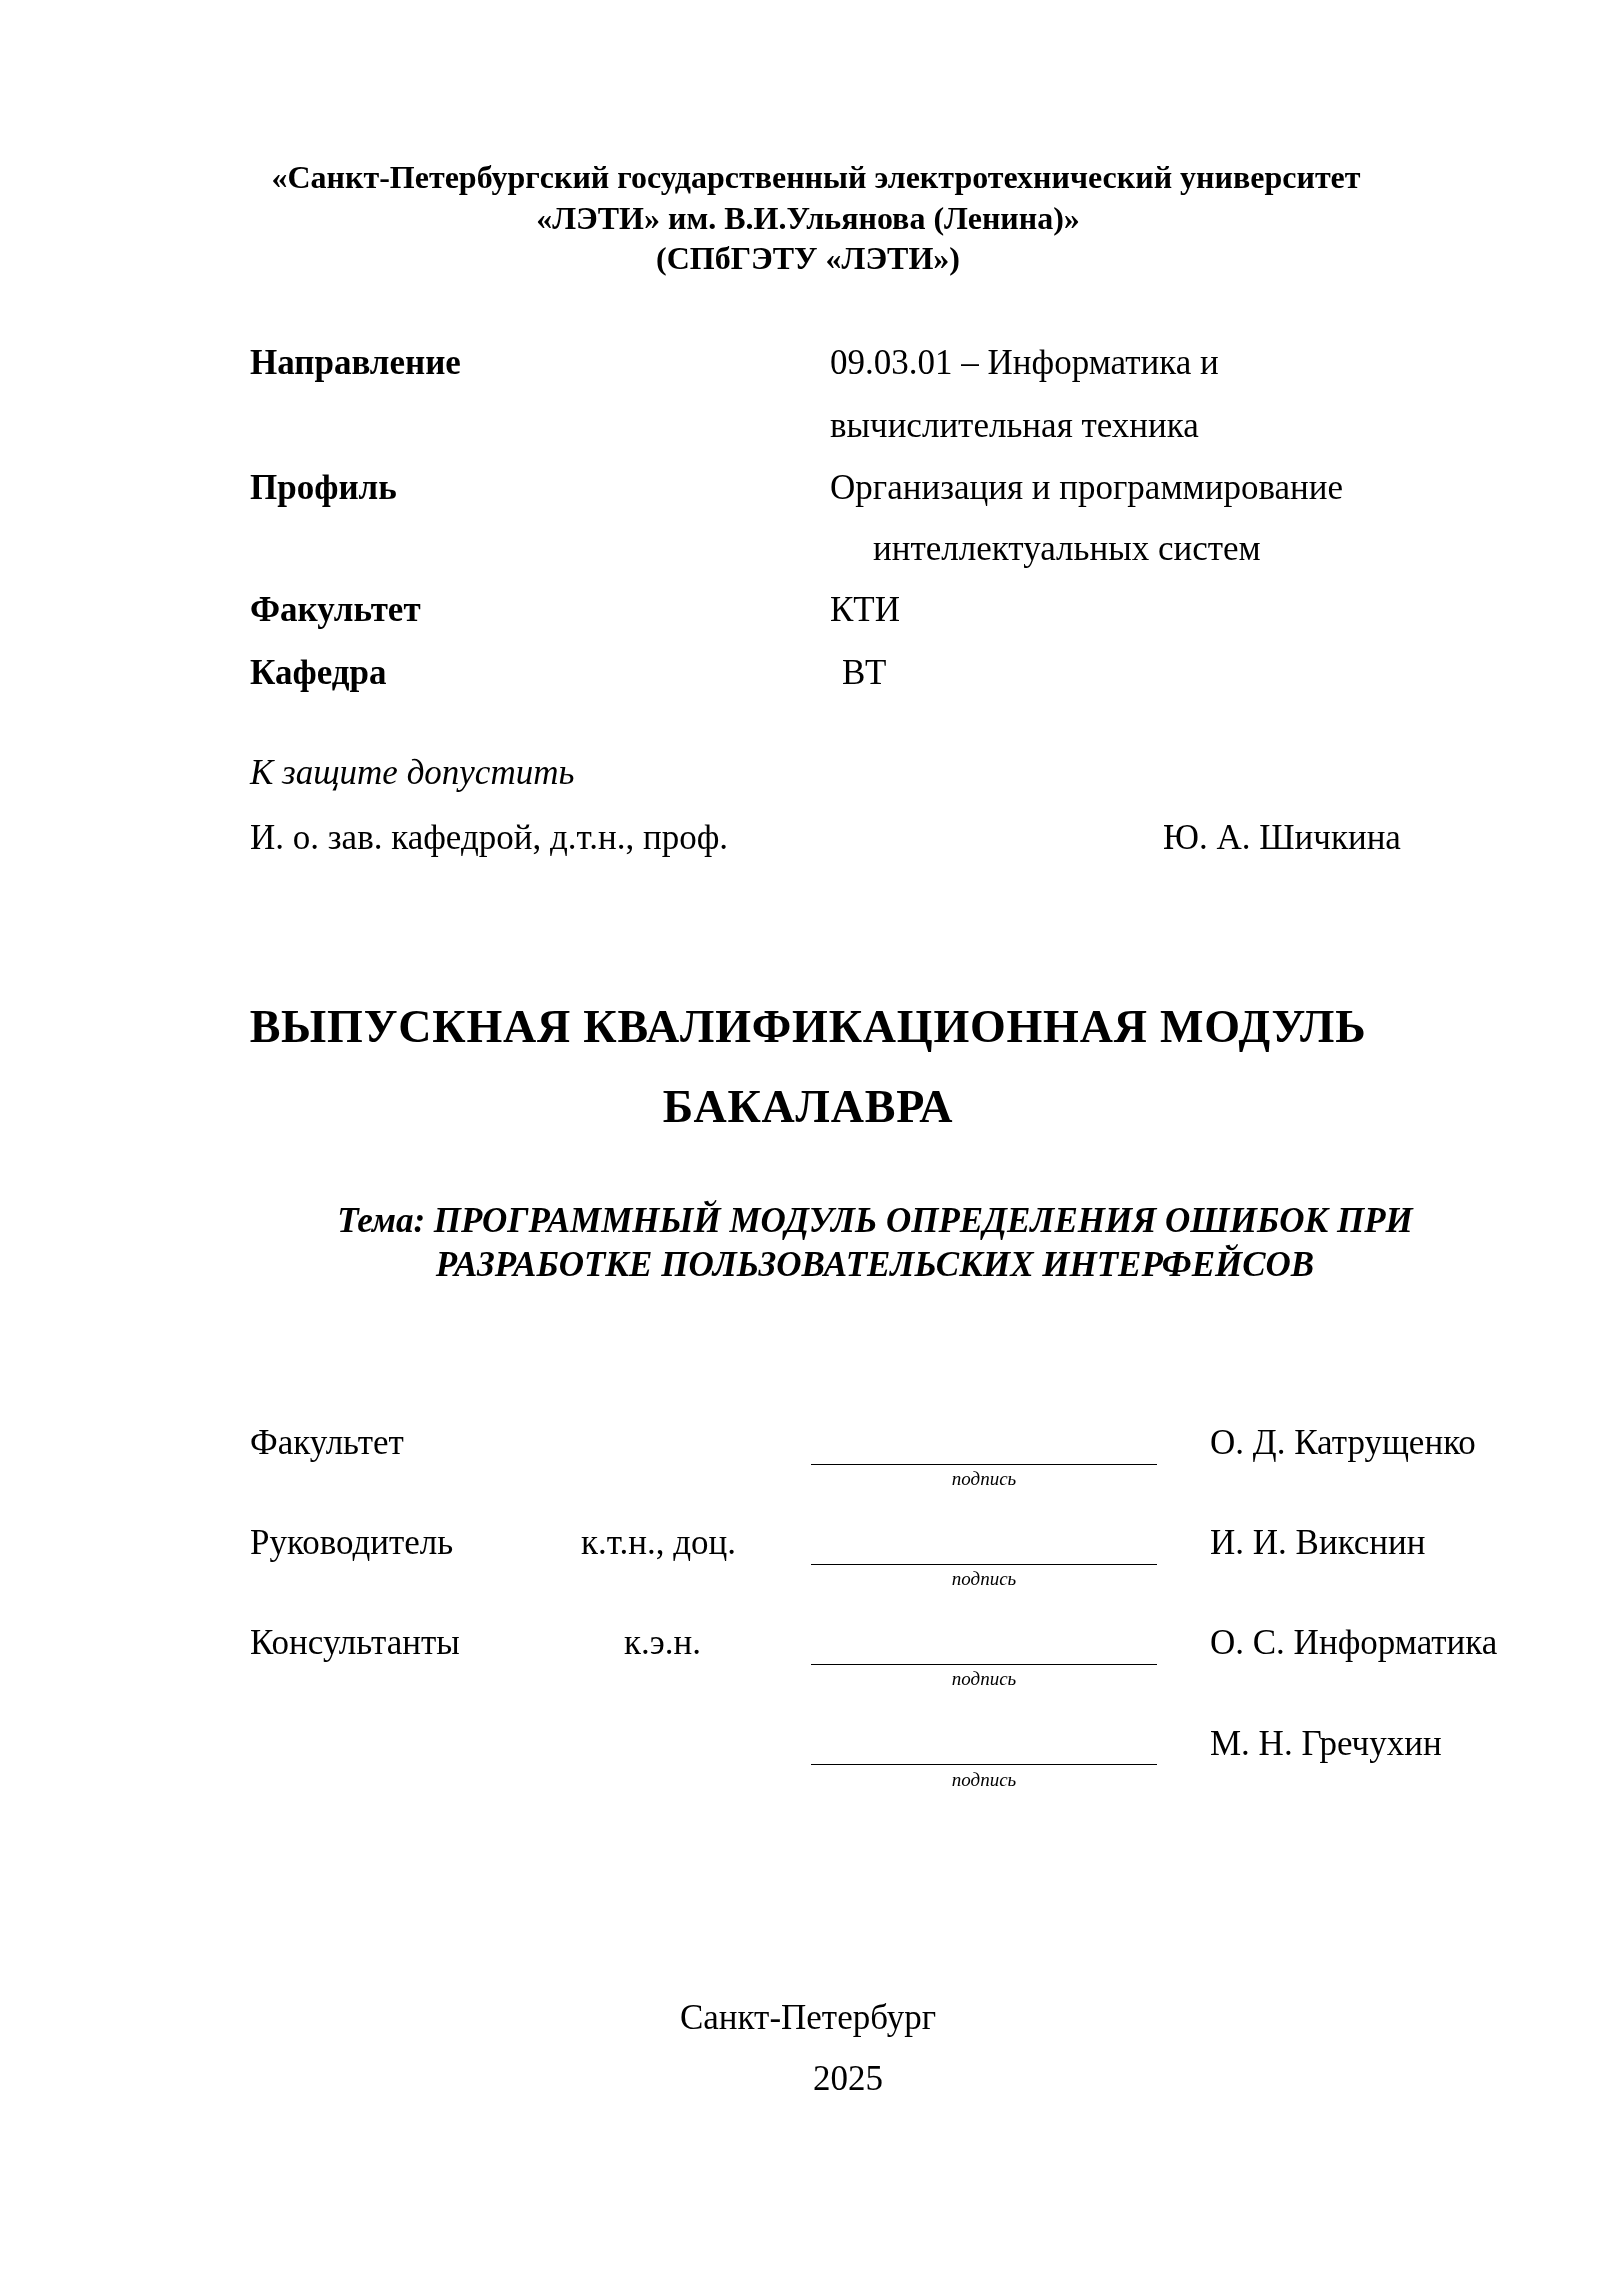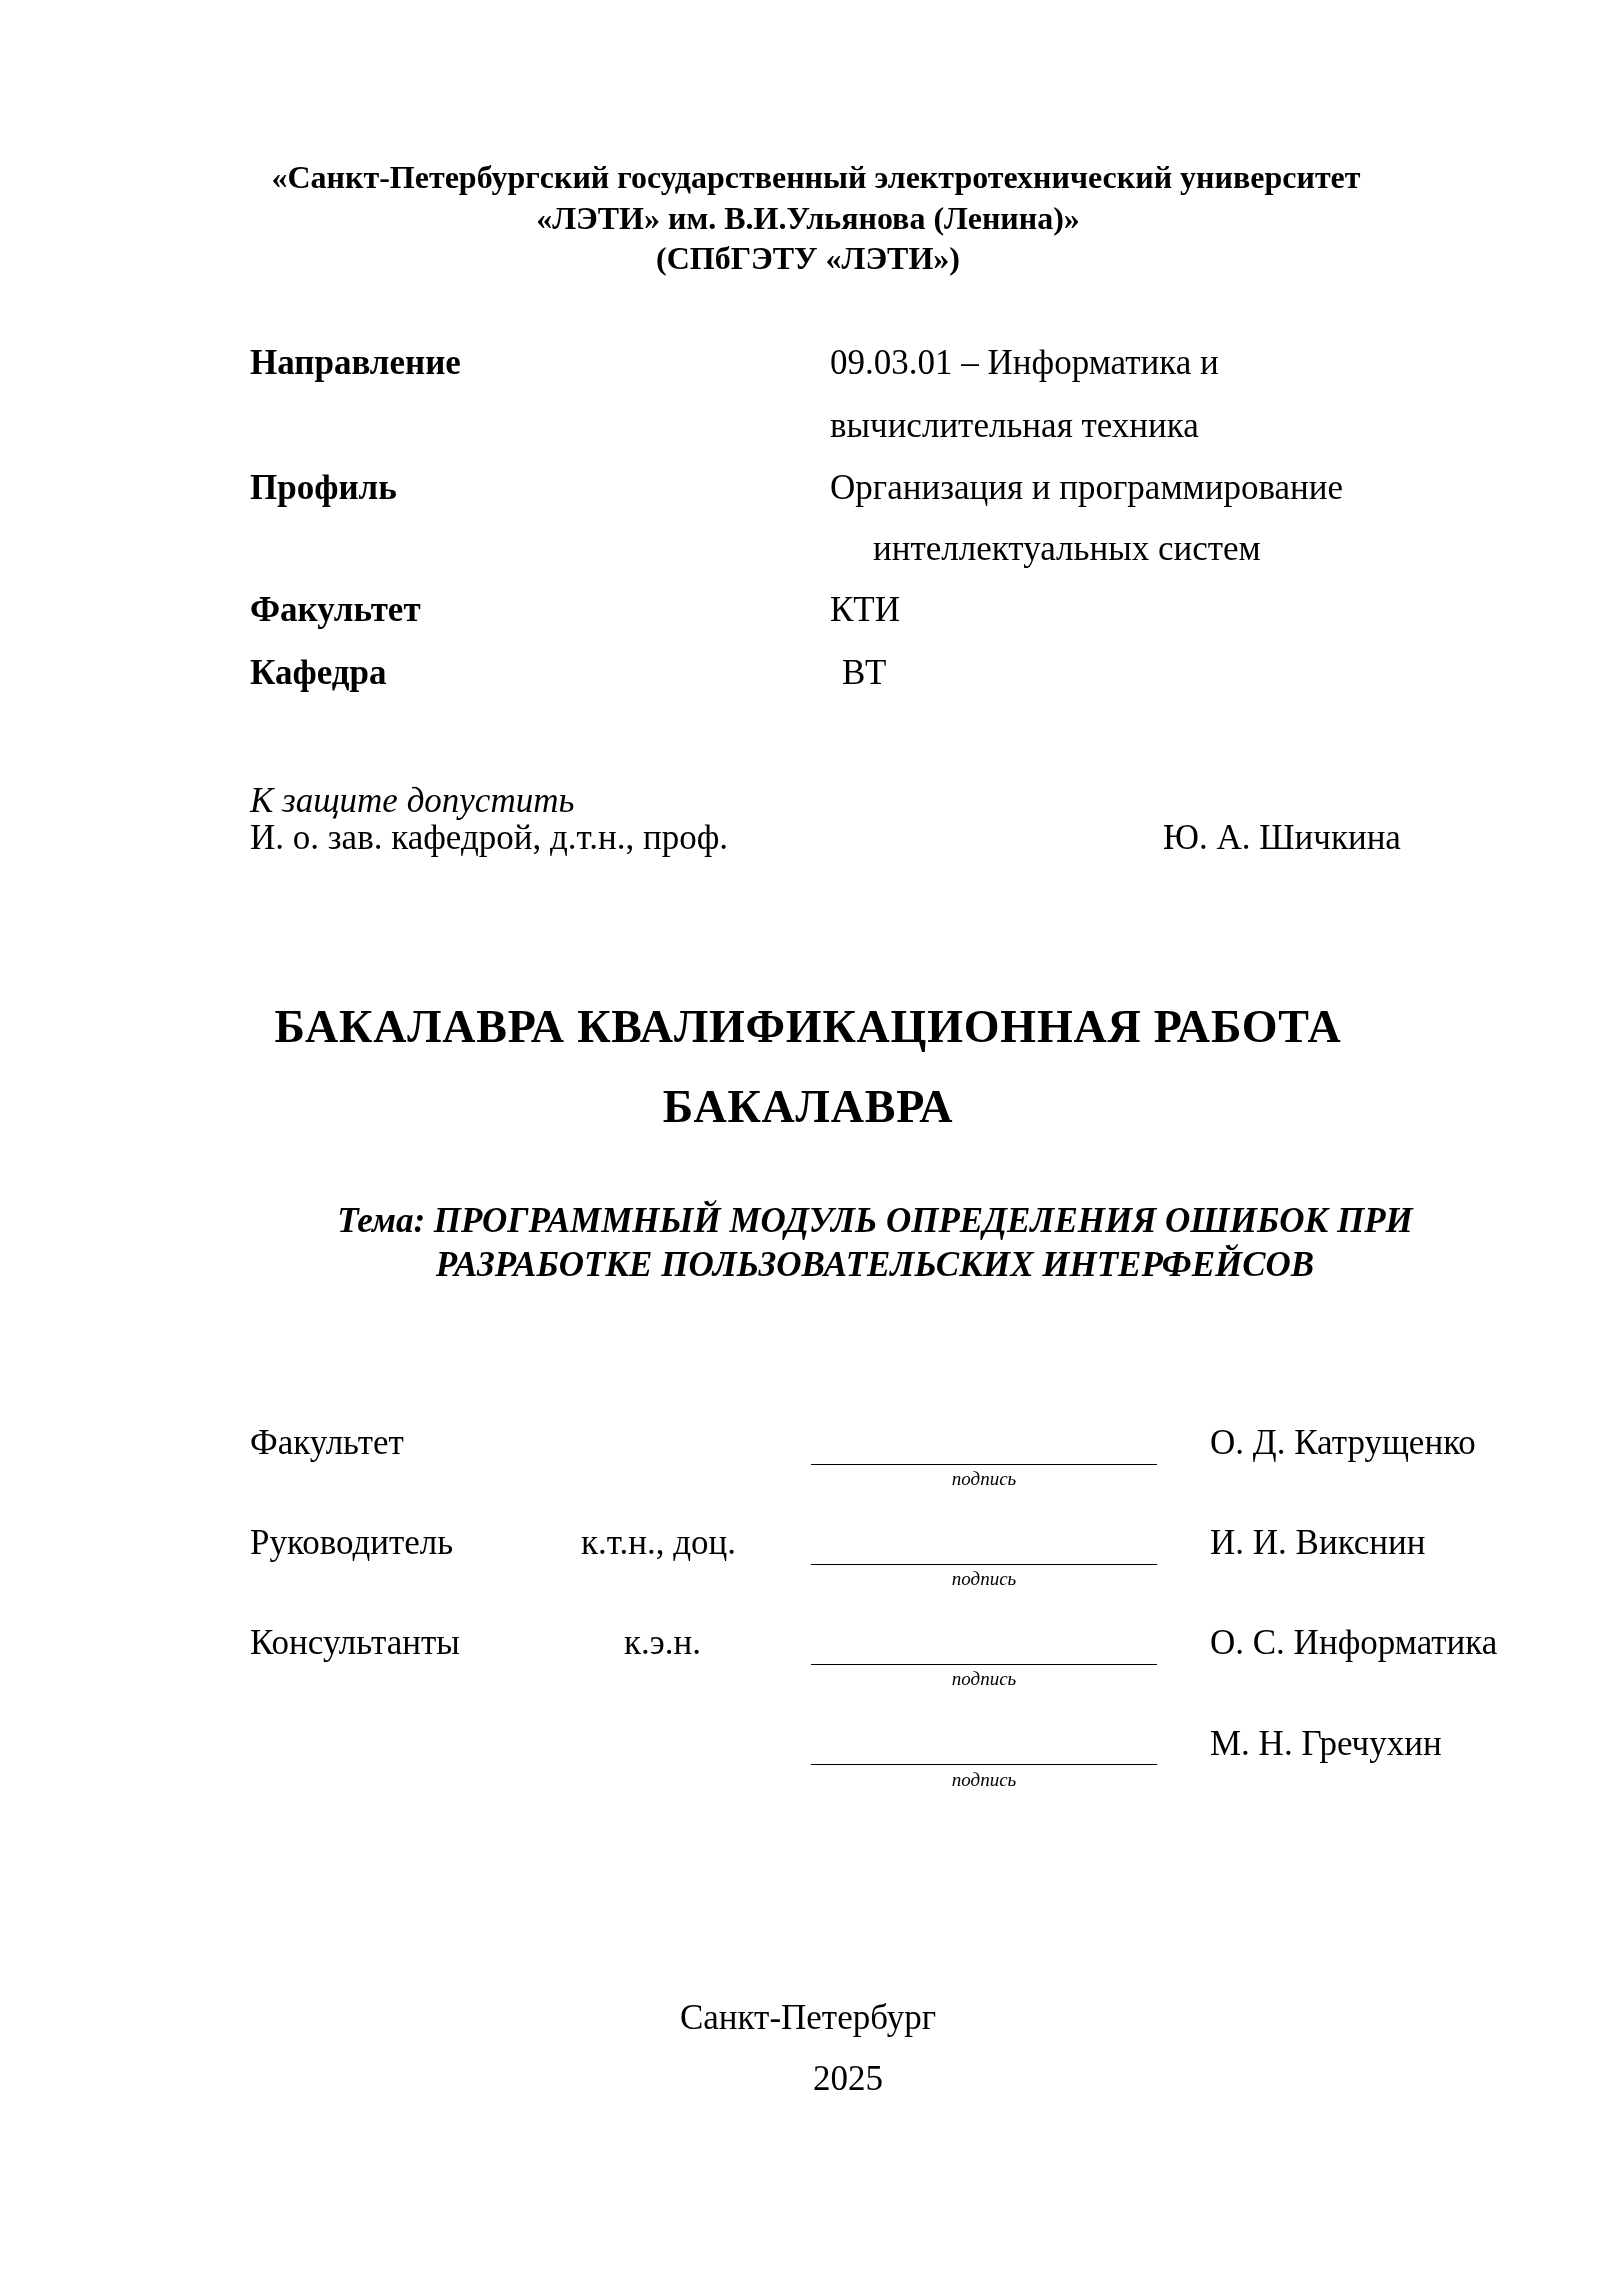--- a/index.html
+++ b/index.html
@@ -3,21 +3,21 @@
 <meta charset="utf-8">
 <style>
   html, body { margin: 0; padding: 0; background: #ffffff; }
   body { width: 1616px; height: 2284px; position: relative; overflow: hidden;
          font-family: "Liberation Serif", "DejaVu Serif", serif; color: #000; }
   .abs { position: absolute; white-space: nowrap; }
   .center { left: 0; width: 1616px; text-align: center; }
   .hdr { font-weight: bold; font-size: 32px; line-height: 41px; }
   .body { font-size: 35px; line-height: 44px; }
   .bold { font-weight: bold; }
-  .ital { font-style: italic; margin-top: 28px; }
+  .ital { font-style: italic; }
   .title { font-weight: bold; font-size: 46px; line-height: 55px; letter-spacing: 0.8px; }
   .topic { font-weight: bold; font-size: 35px; line-height: 44px; font-style: italic; }
   .sigline { position: absolute; left: 811px; width: 346px; height: 0; border-top: 1.6px solid #000; }
   .sigcap { position: absolute; left: 811px; width: 346px; text-align: center;
             font-style: italic; font-size: 19px; line-height: 23.4px; }
 </style>
 </head>
 <body>
 
 <div class="abs center hdr" style="top:157px;padding-left:8px;">«Санкт-Петербургский государственный электротехнический университет</div>
@@ -37,21 +37,21 @@
   <div class="abs body" style="left:830px; top:588px;">КТИ</div>
 
   <div class="abs body bold" style="left:250px; top:651px;">Кафедра</div>
   <div class="abs body" style="left:830px; top:651px;margin-left:12px;">ВТ</div>
 </div>
 
 <div class="abs body ital" style="left:250px; top:751px;">К защите допустить</div>
 <div class="abs body" style="left:250px; top:816px;">И. о. зав. кафедрой, д.т.н., проф.</div>
 <div class="abs body" style="left:1163px; top:816px;">Ю. А. Шичкина</div>
 
-<div class="abs center title" style="top:999px;">БАКАЛАВРА КВАЛИФИКАЦИОННАЯ РАБОТА</div>
+<div class="abs center title" style="top:999px;">ВЫПУСКНАЯ КВАЛИФИКАЦИОННАЯ МОДУЛЬ</div>
 <div class="abs center title" style="top:1079px;">БАКАЛАВРА</div>
 
 <div class="abs topic" style="left:250px; width:1250px; text-align:center; top:1199px;">Тема: ПРОГРАММНЫЙ МОДУЛЬ ОПРЕДЕЛЕНИЯ ОШИБОК ПРИ</div>
 <div class="abs topic" style="left:250px; width:1250px; text-align:center; top:1243px;">РАЗРАБОТКЕ ПОЛЬЗОВАТЕЛЬСКИХ ИНТЕРФЕЙСОВ</div>
 
 <div>
 
   <div class="abs body" style="left:250px; top:1421px;">Факультет</div>
   <div class="sigline" style="top:1464px;"></div>
   <div class="sigcap" style="top:1467px;">подпись</div>

